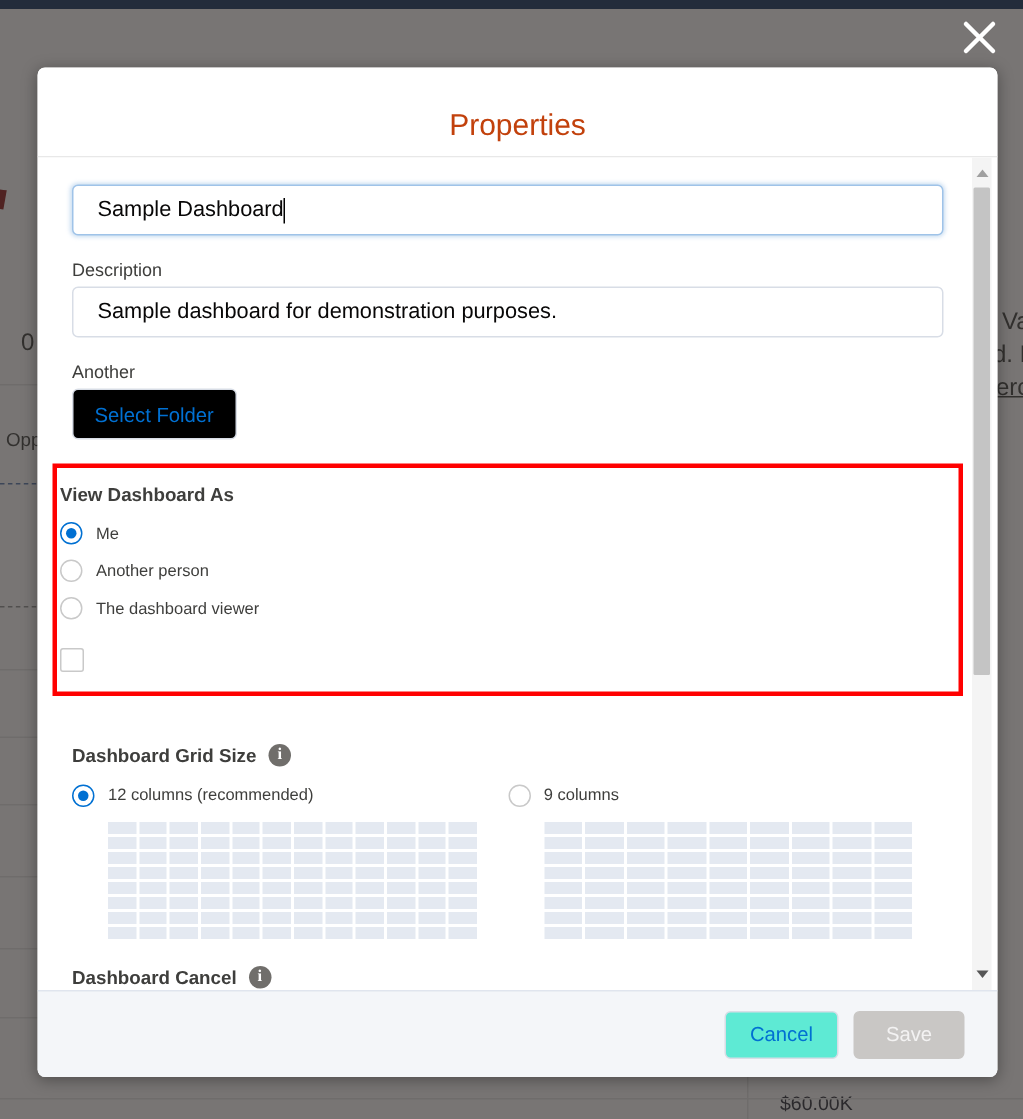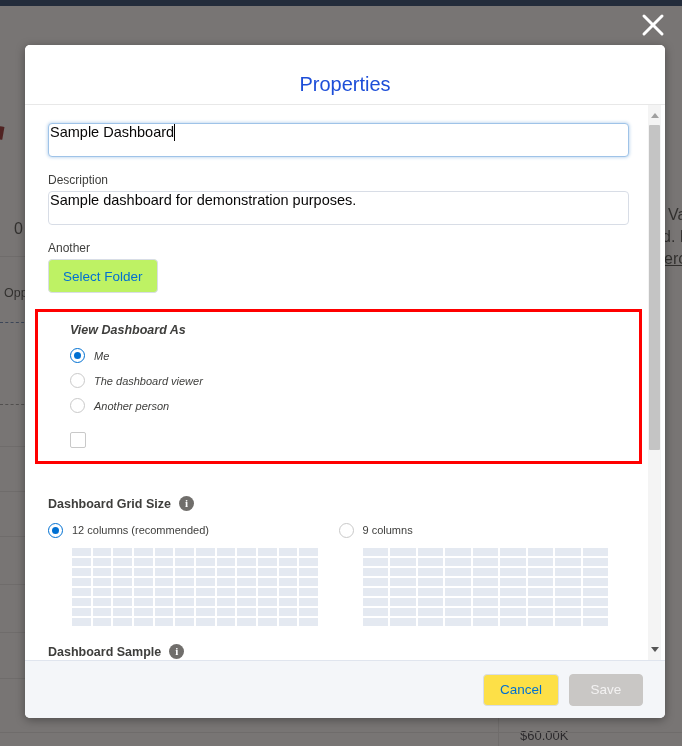--- a/index.html
+++ b/index.html
@@ -90,21 +90,21 @@
   }
   .modal-header {
     height: 60px;
     flex: 0 0 60px;
     display: flex; align-items: center; justify-content: center;
     border-bottom: 1px solid #e8e8e8;
     background: #fff;
   }
   .modal-title {
     font-size: 20px;
-    color: #1d4ed8;
+    color: #c2410c;
     font-weight: 400;
     margin-top: 20px;
   }
   .modal-body {
     flex: 1 1 auto;
     position: relative;
     overflow: hidden;
     background: #fff;
   }
   .modal-body-inner {
@@ -125,60 +125,59 @@
     width: 1px; height: 17px;
     background: #000;
     vertical-align: -3px;
     margin-left: 0px;
   }
   .fake-input {
     width: 100%;
     height: 34px;
     border: 1px solid #d8dde6;
     border-radius: 4px;
-    padding: 0 1px;
+    padding: 0 16px;
     font-size: 14.5px;
     color: #080707;
     background: #fff;
-    display: flex; align-items: flex-start;
+    display: flex; align-items: center;
     overflow: hidden;
     white-space: nowrap;
   }
   .fake-input.focused {
     border: 1px solid #9fc3e8;
     box-shadow: 0 0 3px 1px rgba(120,170,220,0.40);
   }
 
   .folder-row {
     display: flex;
     gap: 10px;
     align-items: stretch;
   }
   .folder-row .fake-input { flex: 1 1 auto; }
   .select-folder-btn {
     flex: 0 0 auto;
     min-width: 108px;
     height: 34px;
     border: 1px solid #d8dde6;
     border-radius: 4px;
-    background: #bef264;
+    background: #000000;
     color: #0070d2;
     font-size: 13.5px;
     font-family: "Liberation Sans", sans-serif;
     cursor: pointer;
     padding: 0 14px;
   }
 
   
   .highlight-box {
     position: relative;
     border: 3px solid #ff0000;
     margin: 4px -13px 0 -13px;
-    padding: 11px 14px 13px 32px;
-    font-style: italic;
+    padding: 11px 14px 13px 2px;
   }
   .section-title {
     font-size: 12.5px;
     font-weight: bold;
     color: #3e3e3c;
     margin-bottom: 6px;
     display: flex;
     align-items: center;
     gap: 8px;
   }
@@ -325,21 +324,21 @@
   .btn {
     height: 32px;
     min-width: 74px;
     border-radius: 4px;
     font-size: 13.5px;
     font-family: "Liberation Sans", sans-serif;
     padding: 0 16px;
     cursor: pointer;
   }
   .btn-cancel {
-    background: #fde047;
+    background: #5eead4;
     border: 1px solid #d8dde6;
     color: #0070d2;
   }
   .btn-save {
     background: #c9c7c5;
     border: 1px solid #c9c7c5;
     color: #f3f2f2;
     cursor: default;
   }
 </style>
@@ -415,26 +414,26 @@
       <div class="highlight-box">
         <div class="section-title">View Dashboard As</div>
 
         <div class="radio-row">
           <span class="radio checked"></span>
           <span class="radio-label">Me</span>
         </div>
 
         <div class="radio-row">
           <span class="radio"></span>
-          <span class="radio-label">The dashboard viewer</span>
+          <span class="radio-label">Another person</span>
         </div>
 
         <div class="radio-row">
           <span class="radio"></span>
-          <span class="radio-label">Another person</span>
+          <span class="radio-label">The dashboard viewer</span>
         </div>
 
         <div class="checkbox-row">
           <span class="checkbox"></span>
         </div>
       </div>
 
       <div class="gridsize-section">
         <div class="section-title">
           <span>Dashboard Grid Size</span>
@@ -625,21 +624,21 @@
                 <div class="grid-cell"></div>
                 <div class="grid-cell"></div>
                 <div class="grid-cell"></div>
               </div>
           </div>
         </div>
       </div>
 
       <div class="theme-section">
         <div class="section-title">
-          <span>Dashboard Sample</span>
+          <span>Dashboard Cancel</span>
           <span class="info-icon">i</span>
         </div>
       </div>
 
     </div>
 
     <div id="modal-scrollbar">
       <div class="sb-arrow up">
         <i></i>
       </div>

